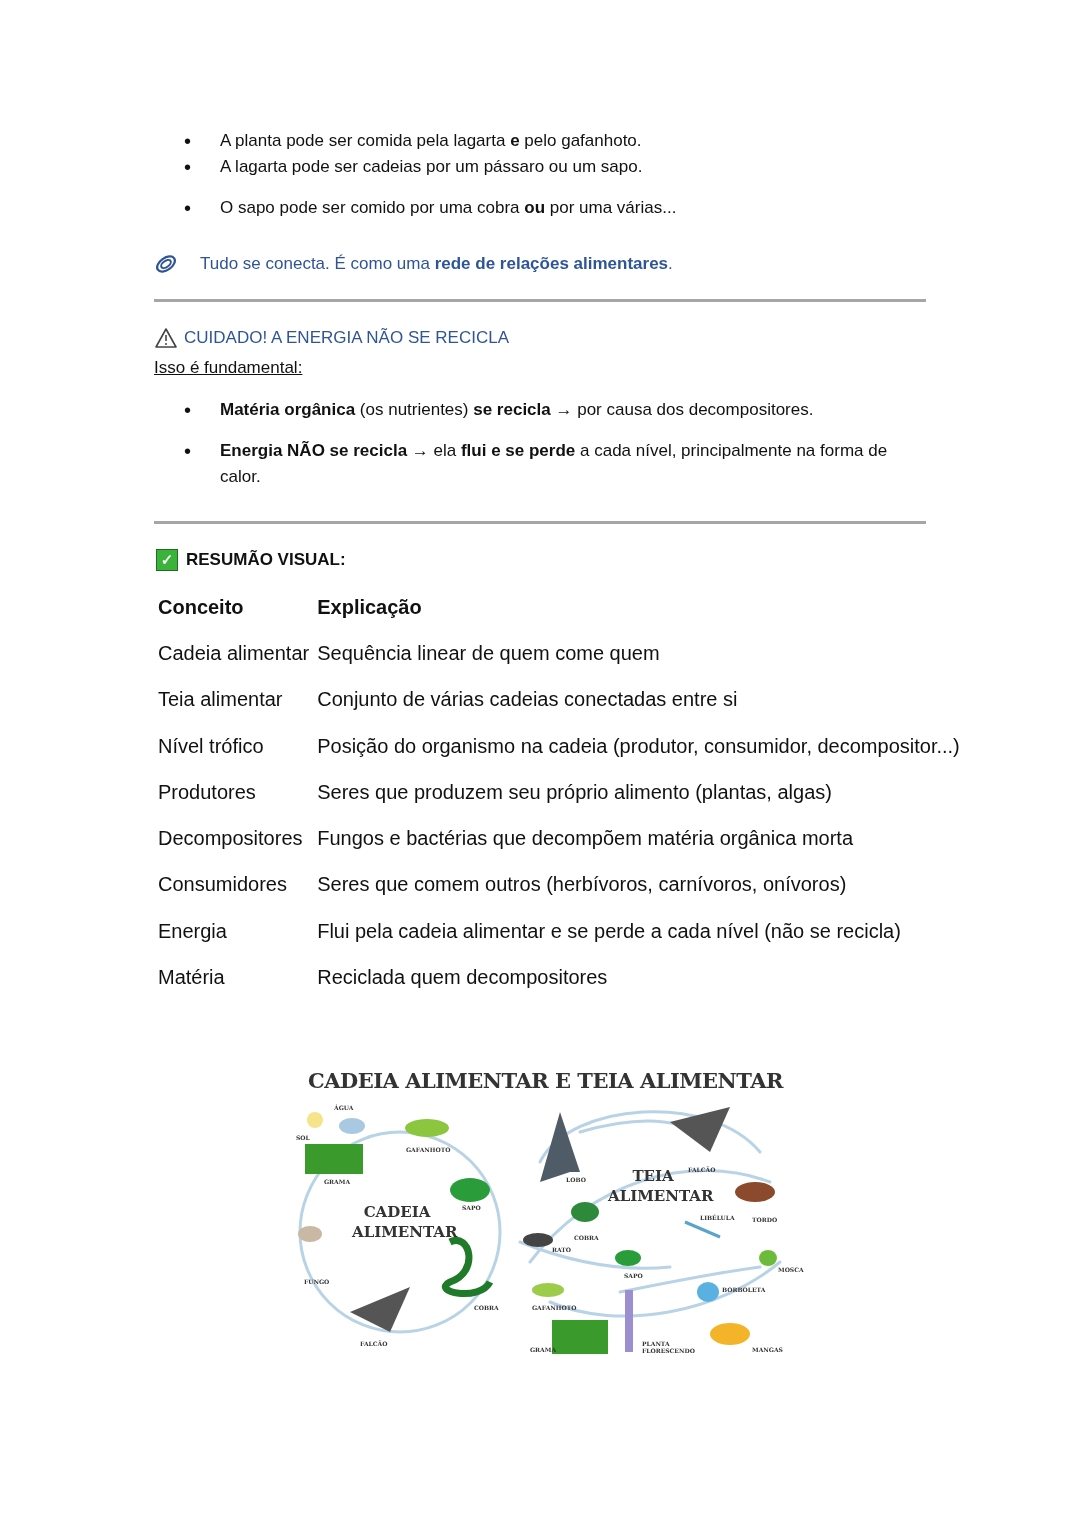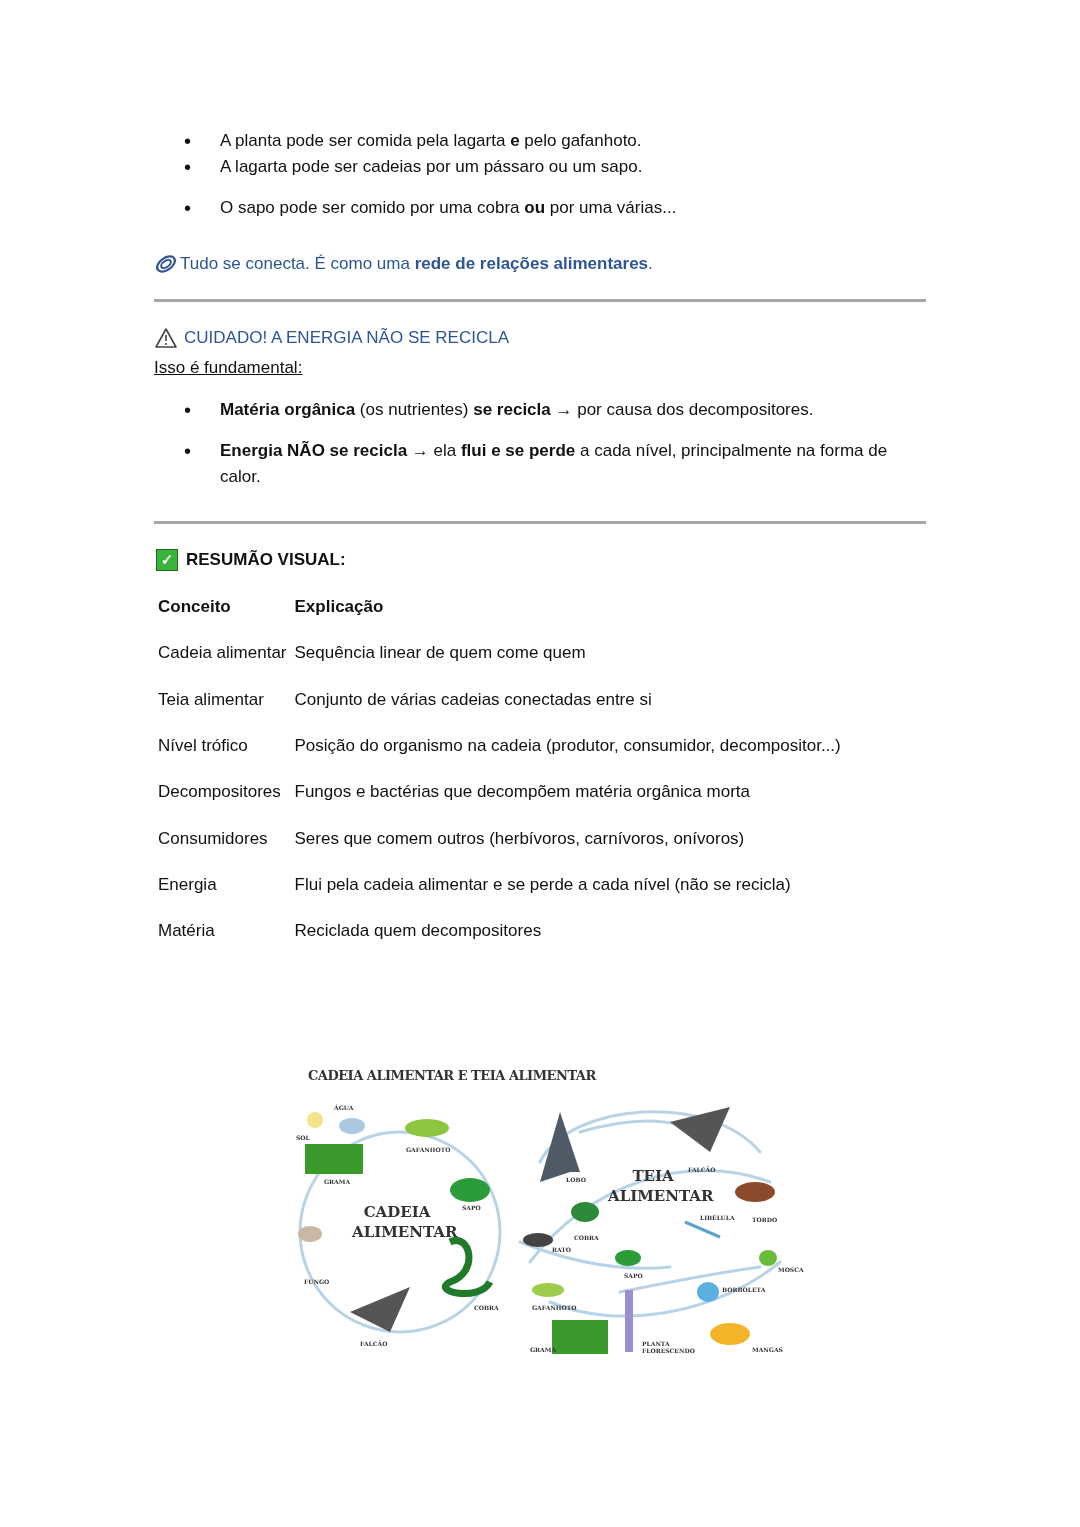--- a/index.html
+++ b/index.html
@@ -2,30 +2,30 @@
 <html><head>
   <meta charset="utf-8">
   <style>
     html, body { margin: 0; padding: 0; background: #ffffff; }
     body { width: 1080px; height: 1527px; position: relative; overflow: hidden;
       font-family: "Liberation Sans", sans-serif; color: #111; font-size: 17px; }
     .page { position: absolute; left: 154px; top: 0; width: 772px; }
     .bullets { list-style: none; margin: 0; padding: 0; }
     .bullets li { position: relative; padding-left: 66px; line-height: 26px; }
     .bullets li::before { content: "\2022"; position: absolute; left: 30px; top: 0; font-size: 20px; }
-    .note { color: #2f5597; display: flex; align-items: center; gap: 2px; }
+    .note { color: #2f5597; display: flex; align-items: center; gap: 22px; }
     .note b { color: #2f5597; }
     .hr { position: absolute; left: 154px; width: 772px; height: 3px; background: #a6a6a6; }
     .heading-warn { color: #2f5597; display: flex; align-items: center; gap: 6px; font-size: 17px; }
     .check { width: 20px; height: 20px; background: #3bb33b; border: 1px solid #1e6e1e; display: inline-flex; align-items: center; justify-content: center; color: #fff; font-size: 15px; font-weight: bold; }
-    table { border-collapse: collapse; font-size: 17px; }
+    table { border-collapse: collapse; font-size: 20px; }
     td, th { padding: 0 4px; text-align: left; height: 46.3px; vertical-align: middle; white-space: nowrap; }
     th { font-weight: bold; }
     .figure { position: absolute; left: 290px; top: 1062px; width: 520px; height: 300px; }
-    .fig-title { position: absolute; left: 18px; top: 6px; font-family: "DejaVu Serif", serif; font-weight: bold; font-size: 13px; color: #333; letter-spacing: -0.5px; }
+    .fig-title { position: absolute; left: 18px; top: 6px; font-family: "DejaVu Serif", serif; font-weight: bold; font-size: 21px; color: #333; letter-spacing: -0.5px; }
     .lbl { position: absolute; font-family: "DejaVu Serif", serif; font-size: 6px; font-weight: bold; color: #333; }
     .big-lbl { position: absolute; font-family: "DejaVu Serif", serif; font-weight: bold; font-size: 15px; color: #333; text-align: center; line-height: 20px; }
   </style>
 </head>
 <body>
 
 <div class="page">
 
   <ul class="bullets" style="position:absolute; top:128px; width:772px;">
     <li style=""><span>A planta pode ser comida pela lagarta </span><b>e</b><span> pelo gafanhoto.</span></li>
@@ -73,20 +73,24 @@
           <td>Cadeia alimentar</td>
           <td>Sequência linear de quem come quem</td>
         </tr>
       <tr>
           <td>Teia alimentar</td>
           <td>Conjunto de várias cadeias conectadas entre si</td>
         </tr>
       <tr>
           <td>Nível trófico</td>
           <td>Posição do organismo na cadeia (produtor, consumidor, decompositor...)</td>
+        </tr>
+      <tr>
+          <td>Produtores</td>
+          <td>Seres que produzem seu próprio alimento (plantas, algas)</td>
         </tr>
       <tr>
           <td>Decompositores</td>
           <td>Fungos e bactérias que decompõem matéria orgânica morta</td>
         </tr>
       <tr>
           <td>Consumidores</td>
           <td>Seres que comem outros (herbívoros, carnívoros, onívoros)</td>
         </tr>
       <tr>

